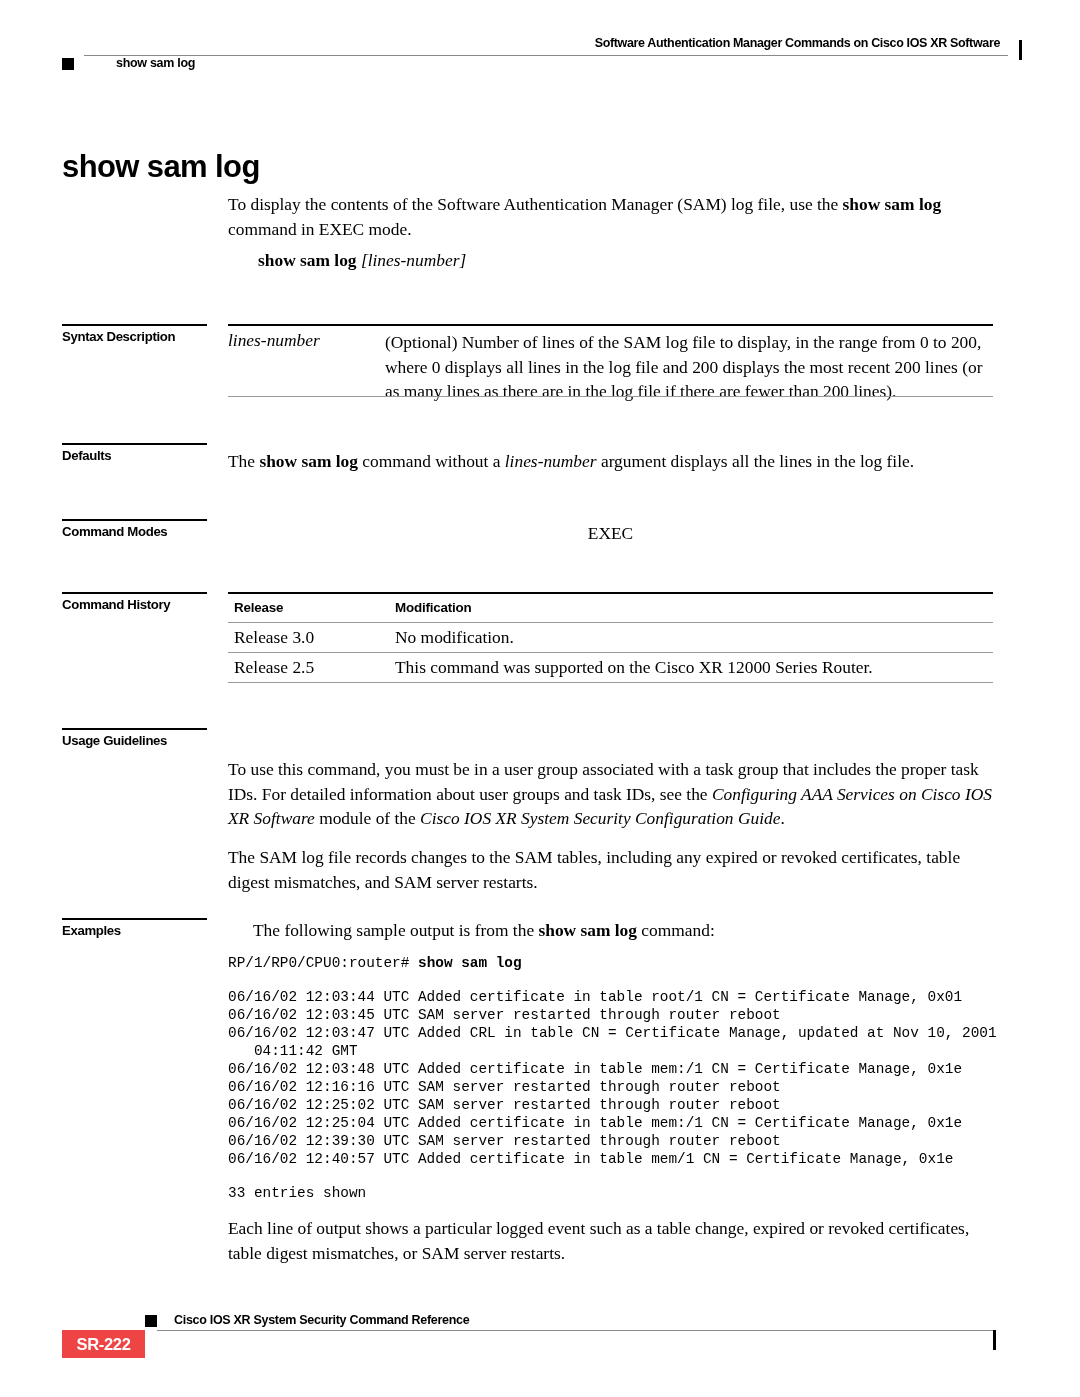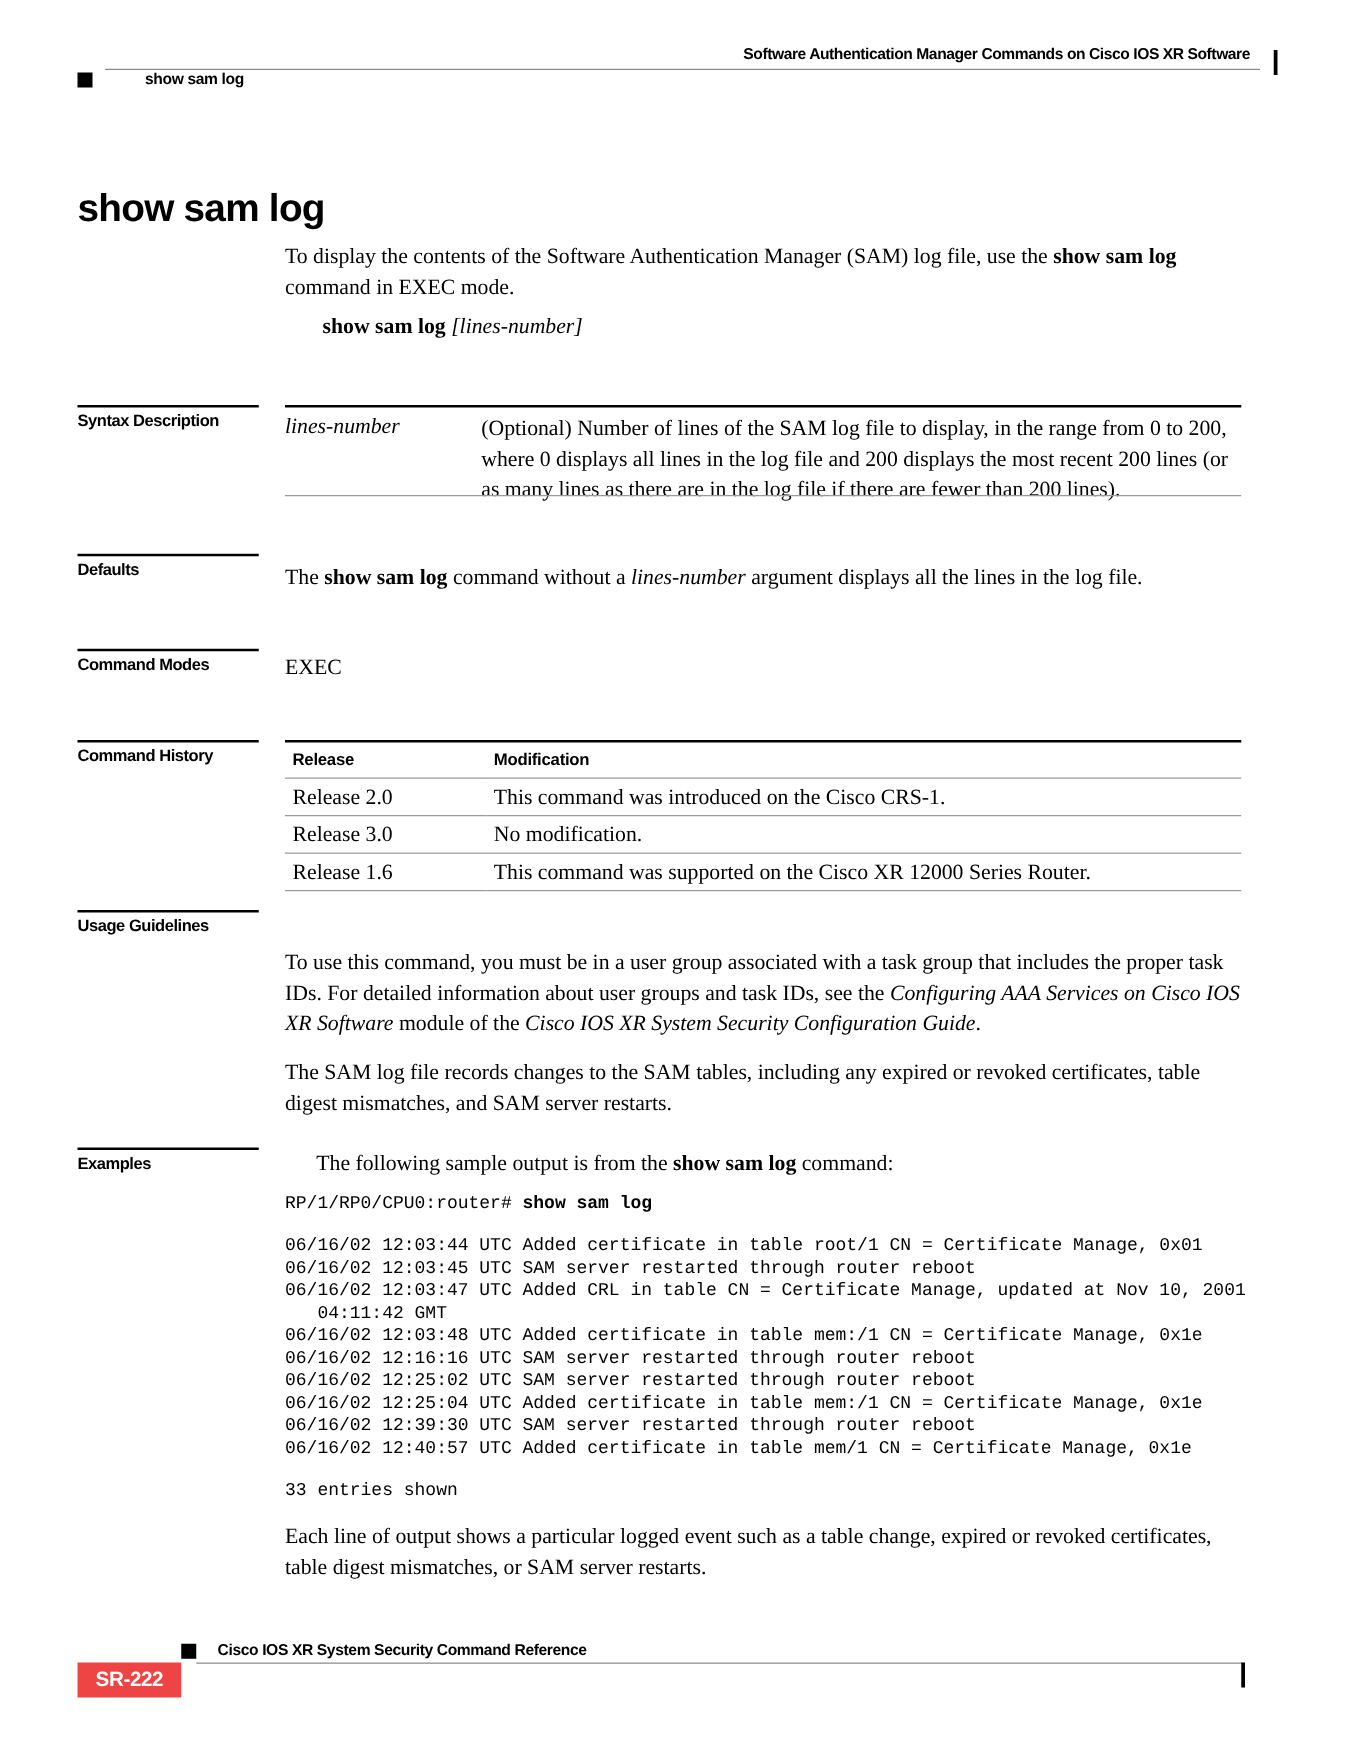--- a/index.html
+++ b/index.html
@@ -283,42 +283,38 @@
 <div class="sec-label" style="top:324px;">Syntax Description</div>
 <div class="rule-heavy" style="top:324px;"></div>
 <div class="sd-term">lines-number</div>
 <div class="sd-desc">(Optional) Number of lines of the SAM log file to display, in the range from 0 to 200, where 0 displays all lines in the log file and 200 displays the most recent 200 lines (or as many lines as there are in the log file if there are fewer than 200 lines).</div>
 <div class="rule-light" style="top:396px;"></div>
 
 <div class="sec-label" style="top:443px;">Defaults</div>
 <div class="para" style="top:449px;"><span>The </span><b class="bd">show sam log</b><span> command without a </span><i class="it">lines-number</i><span> argument displays all the lines in the log file.</span></div>
 
 <div class="sec-label" style="top:519px;">Command Modes</div>
-<div class="para" style="top:521px;">EXEC</div>
+<div class="para" style="top:521px;text-align:center;">EXEC</div>
 
 <div class="sec-label" style="top:592px;">Command History</div>
 <div class="rule-heavy" style="top:592px;"></div>
 <table class="ch-table">
   <thead>
     <tr>
       <th class="ch-col-1">Release</th>
       <th>Modification</th>
     </tr>
   </thead>
   <tbody>
     <tr>
-      <td>Release 2.0</td>
-      <td>This command was introduced on the Cisco CRS-1.</td>
-    </tr>
-    <tr>
       <td>Release 3.0</td>
       <td>No modification.</td>
     </tr>
     <tr>
-      <td>Release 1.6</td>
+      <td>Release 2.5</td>
       <td>This command was supported on the Cisco XR 12000 Series Router.</td>
     </tr>
   </tbody>
 </table>
 
 <div class="sec-label" style="top:728px;">Usage Guidelines</div>
 <div class="para" style="top:757px;"><span>To use this command, you must be in a user group associated with a task group that includes the proper task IDs. For detailed information about user groups and task IDs, see the </span><i class="it">Configuring AAA Services on Cisco IOS XR Software</i><span> module of the </span><i class="it">Cisco IOS XR System Security Configuration Guide</i><span>.</span></div>
 <div class="para" style="top:845px;">The SAM log file records changes to the SAM tables, including any expired or revoked certificates, table digest mismatches, and SAM server restarts.</div>
 
 <div class="sec-label" style="top:918px;">Examples</div>

